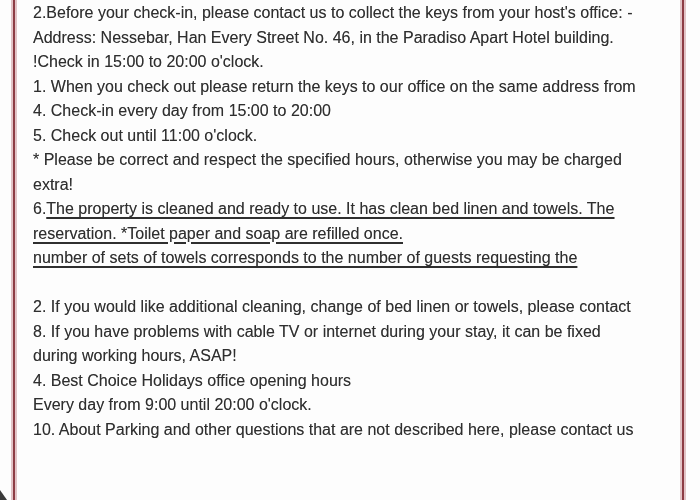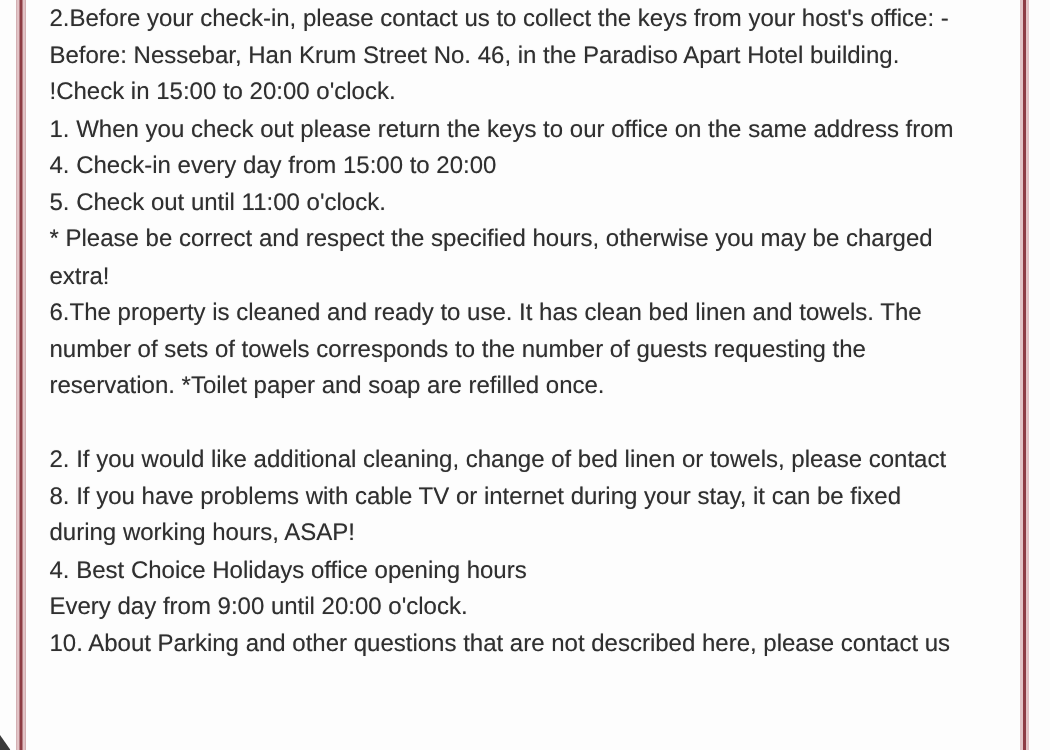--- a/index.html
+++ b/index.html
@@ -40,20 +40,21 @@
     font-size: 16px;
     line-height: 24.5px;
     letter-spacing: 0px;
     text-shadow: 0 0 0.5px rgba(47,47,47,0.45);
   }
   .line {
     height: 24.5px;
     white-space: pre;
   }
   .seg-u {
+    text-decoration: underline;
     text-decoration-thickness: 1.6px;
     text-underline-offset: 3px;
   }
   .corner-artifact {
     position: absolute;
     left: 0;
     bottom: 0;
     width: 7px;
     height: 10px;
     background: #3a3a3a;
@@ -61,30 +62,30 @@
   }
 </style>
 </head>
 <body>
 
 <div class="page" style="--text-color: #2f2f2f; --border-dark: #8d3c44; --border-halo: #e2c3c6; background: rgb(253, 253, 253);">
   <div class="vline left"></div>
   <div class="vline right"></div>
   <div class="content" id="document-lines">
       <div class="line"><span class="seg">2.Before your check-in, please contact us to collect the keys from your host's office: -</span></div>
-      <div class="line"><span class="seg">Before: Nessebar, Han Krum Street No. 46, in the Paradiso Apart Hotel building.</span></div>
+      <div class="line"><span class="seg">Address: Nessebar, Han Every Street No. 46, in the Paradiso Apart Hotel building.</span></div>
       <div class="line"><span class="seg">!Check in 15:00 to 20:00 o'clock.</span></div>
       <div class="line"><span class="seg">1. When you check out please return the keys to our office on the same address from</span></div>
       <div class="line"><span class="seg">4. Check-in every day from 15:00 to 20:00</span></div>
       <div class="line"><span class="seg">5. Check out until 11:00 o'clock.</span></div>
       <div class="line"><span class="seg">* Please be correct and respect the specified hours, otherwise you may be charged</span></div>
       <div class="line"><span class="seg">extra!</span></div>
       <div class="line"><span class="seg">6.</span><span class="seg-u">The property is cleaned and ready to use. It has clean bed linen and towels. The</span></div>
+      <div class="line"><span class="seg-u">reservation. *Toilet paper and soap are refilled once.</span></div>
       <div class="line"><span class="seg-u">number of sets of towels corresponds to the number of guests requesting the</span></div>
-      <div class="line"><span class="seg-u">reservation. *Toilet paper and soap are refilled once.</span></div>
       <div class="line"></div>
       <div class="line"><span class="seg">2. If you would like additional cleaning, change of bed linen or towels, please contact</span></div>
       <div class="line"><span class="seg">8. If you have problems with cable TV or internet during your stay, it can be fixed</span></div>
       <div class="line"><span class="seg">during working hours, ASAP!</span></div>
       <div class="line"><span class="seg">4. Best Choice Holidays office opening hours</span></div>
       <div class="line"><span class="seg">Every day from 9:00 until 20:00 o'clock.</span></div>
       <div class="line"><span class="seg">10. About Parking and other questions that are not described here, please contact us</span></div>
     </div>
   <div class="corner-artifact"></div>
 </div>

